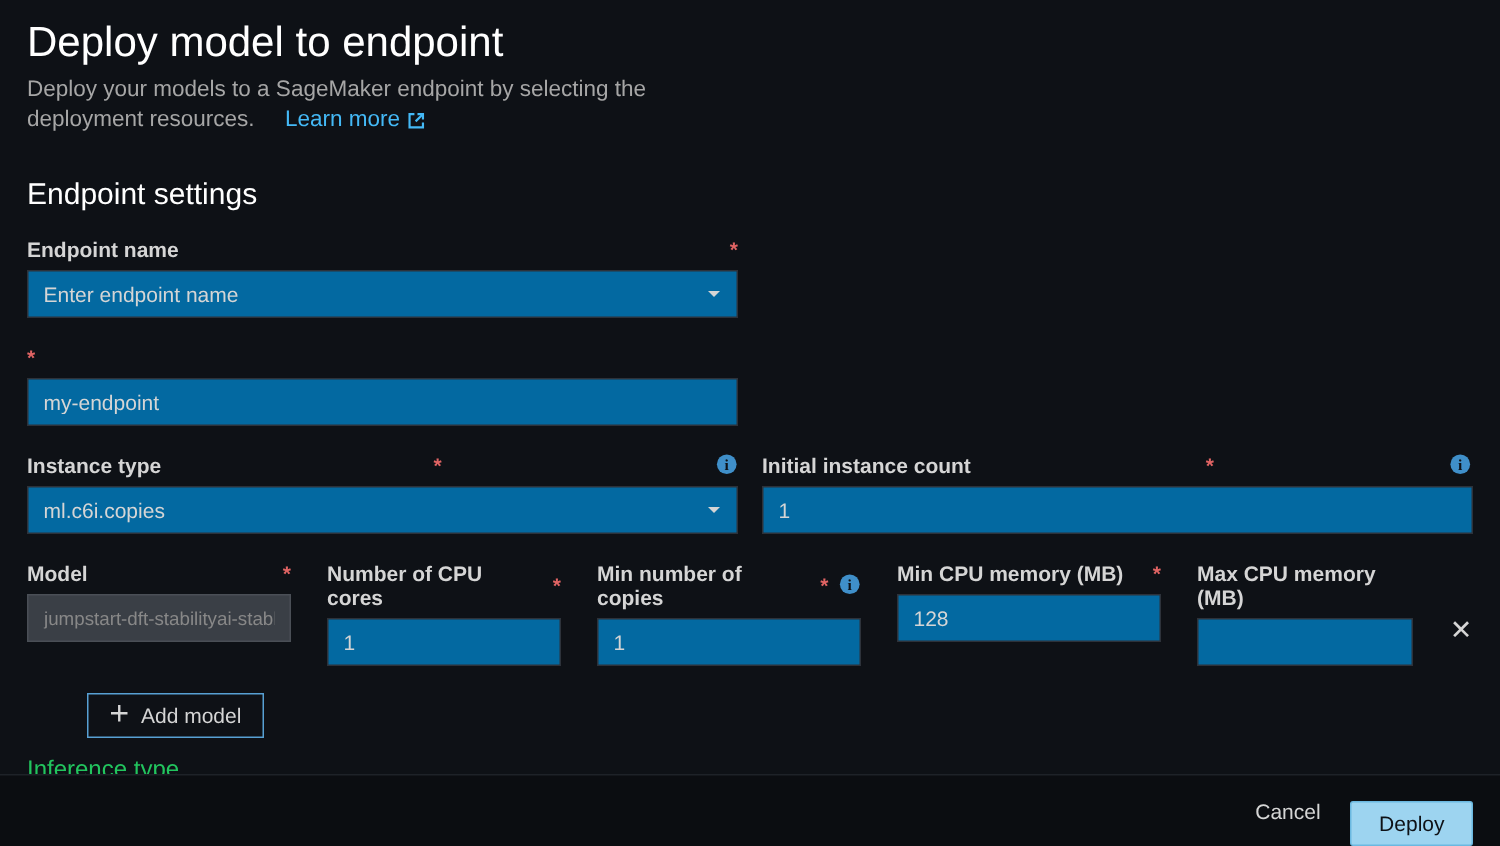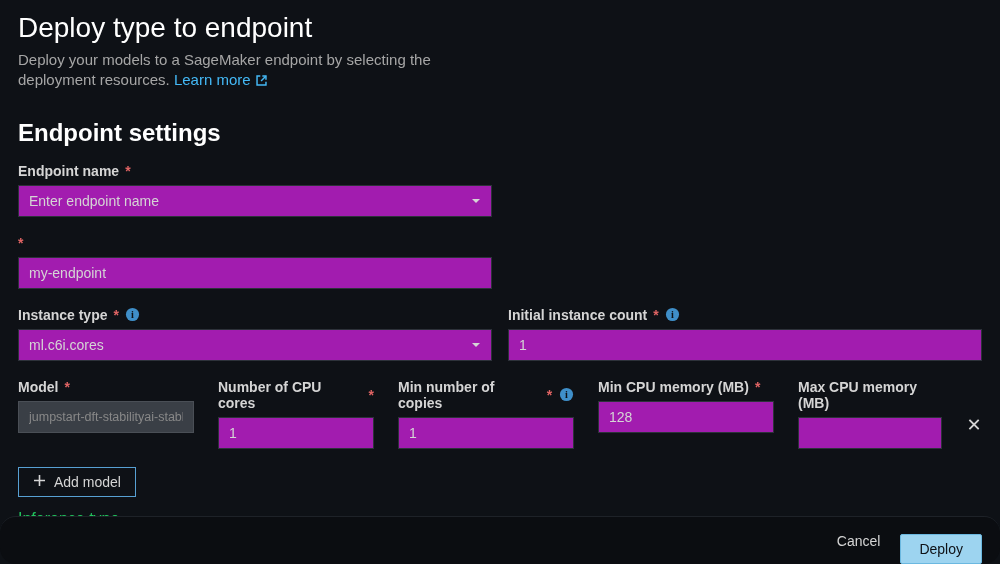--- a/index.html
+++ b/index.html
@@ -28,84 +28,86 @@
   font-size: 15px;
   line-height: 1.35;
   max-width: 430px;
 }
 .learn-link {
   color: #44b9f6;
   text-decoration: none;
   display: inline-flex;
   align-items: center;
   gap: 4px;
+  margin-left: 16px;
 }
 .ext-icon { display: inline-flex; }
-h2.section { color:#fff; font-size: 24px; font-weight: 700; margin-top: 28px; margin-bottom: 16px; }
+h2.section { color:#fff; font-size: 20px; font-weight: 400; margin-top: 28px; margin-bottom: 16px; }
 h3.subsection { color:#22c55e; font-size: 16px; font-weight: 400; margin-top: 13px; }
 .label {
   color:#d5d5d5; font-size: 14px; font-weight: 600;
   display: inline-flex; align-items: center; gap: 6px;
   margin-bottom: 6px;
+  justify-content: space-between;
 }
 .req { color: #e06464; font-weight: 600; }
 .info-icon {
   display: inline-flex; width: 16px; height: 16px;
   align-items:center; justify-content:center;
 }
 .row { display: flex; gap: 16px; margin-bottom: 18px; }
 .col { display: flex; flex-direction: column; }
 .input, .select {
-  background: #a21caf; border: 1px solid #2d323a;
+  background: #0369a1; border: 1px solid #2d323a;
   color: #d5d5d5; font-size: 14px;
   padding: 6px 10px; height: 32px;
   outline: none;
 }
 .input::placeholder { color: #888; }
 .select {
   display:flex; align-items:center; justify-content:space-between;
   cursor: pointer;
 }
 .select .caret { margin-left: auto; }
 .model-input {
   background: #3a3f46; color: #888; border: 1px solid #4a4f56;
   font-size: 12.5px;
 }
 .add-model-btn {
   display: inline-flex; align-items: center; gap: 8px;
   border: 1px solid #57a0d3; color: #d5d5d5; background: transparent;
-  padding: 6px 14px; font-size: 14px; cursor: pointer;
+  padding: 6px 14px; font-size: 14px; cursor: pointer; margin-left: 40px;
 }
 .remove-x {
   color: #d5d5d5; font-size: 18px; cursor: pointer;
   display:flex; align-items:center; justify-content:center;
   width: 18px; padding-top: 22px;
 }
 .footer {
   position:absolute; bottom:0; left:0; right:0;
   height: 48px; background: #0b0d11;
   border-top: 1px solid #1e2228;
   display:flex; align-items:center; justify-content:flex-end;
-  gap: 20px; padding: 0 18px; border-radius: 16px;
+  gap: 20px; padding: 0 18px;
 }
 .cancel-btn {
   background: transparent; border: none; color: #d5d5d5;
   font-size: 14px; cursor: pointer;
 }
 .deploy-btn {
   background: #9dd4f0; color: #0e1116; border: 1px solid #6bb8e0;
   font-size: 14px; font-weight: 500; padding: 6px 18px;
   cursor: pointer; border-radius: 2px; margin-top: 17px;
 }
 </style>
 </head>
 <body>
 
 <div class="page">
-  <h1 class="title">Deploy type to endpoint</h1>
+  <h1 class="title">Deploy model to endpoint</h1>
   <p class="subtitle">
     <span>Deploy your models to a SageMaker endpoint by selecting the deployment resources. </span>
     <a class="learn-link">
       <span>Learn more</span>
       <span class="ext-icon">
         <svg width="13" height="13" viewBox="0 0 16 16" fill="none" stroke="#44b9f6" stroke-width="1.8">
             <path d="M6.5 2.5H2.5v11h11V9.5"></path>
             <path d="M9 2.5h4.5V7"></path>
             <path d="M13.2 2.8 7.5 8.5"></path>
           </svg>
@@ -147,21 +149,21 @@
         <span>Instance type</span>
           <span class="req">*</span>
         <span class="info-icon">
           <svg width="15" height="15" viewBox="0 0 16 16">
               <circle cx="8" cy="8" r="7" fill="#3f8fc9"></circle>
               <text x="8" y="12" text-anchor="middle" font-size="11" font-family="serif" font-weight="bold" fill="#0e1116">i</text>
             </svg>
         </span>
       </div>
       <div class="select">
-        <span>ml.c6i.cores</span>
+        <span>ml.c6i.copies</span>
         <span class="caret">
           <svg width="10" height="10" viewBox="0 0 10 10">
               <path d="M1 3l4 4 4-4" fill="#d5d5d5"></path>
             </svg>
         </span>
       </div>
     </div>
     <div class="col" style="width:474px">
       <div class="label">
         <span>Initial instance count</span>

